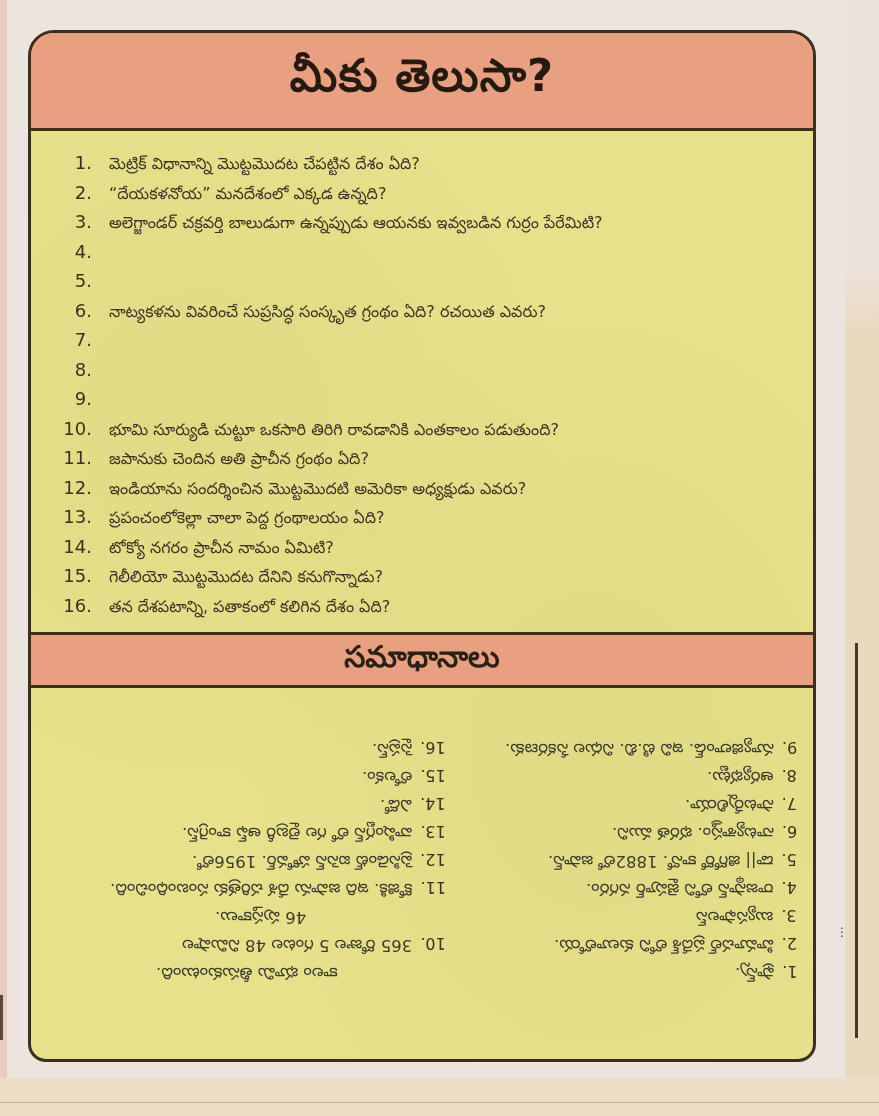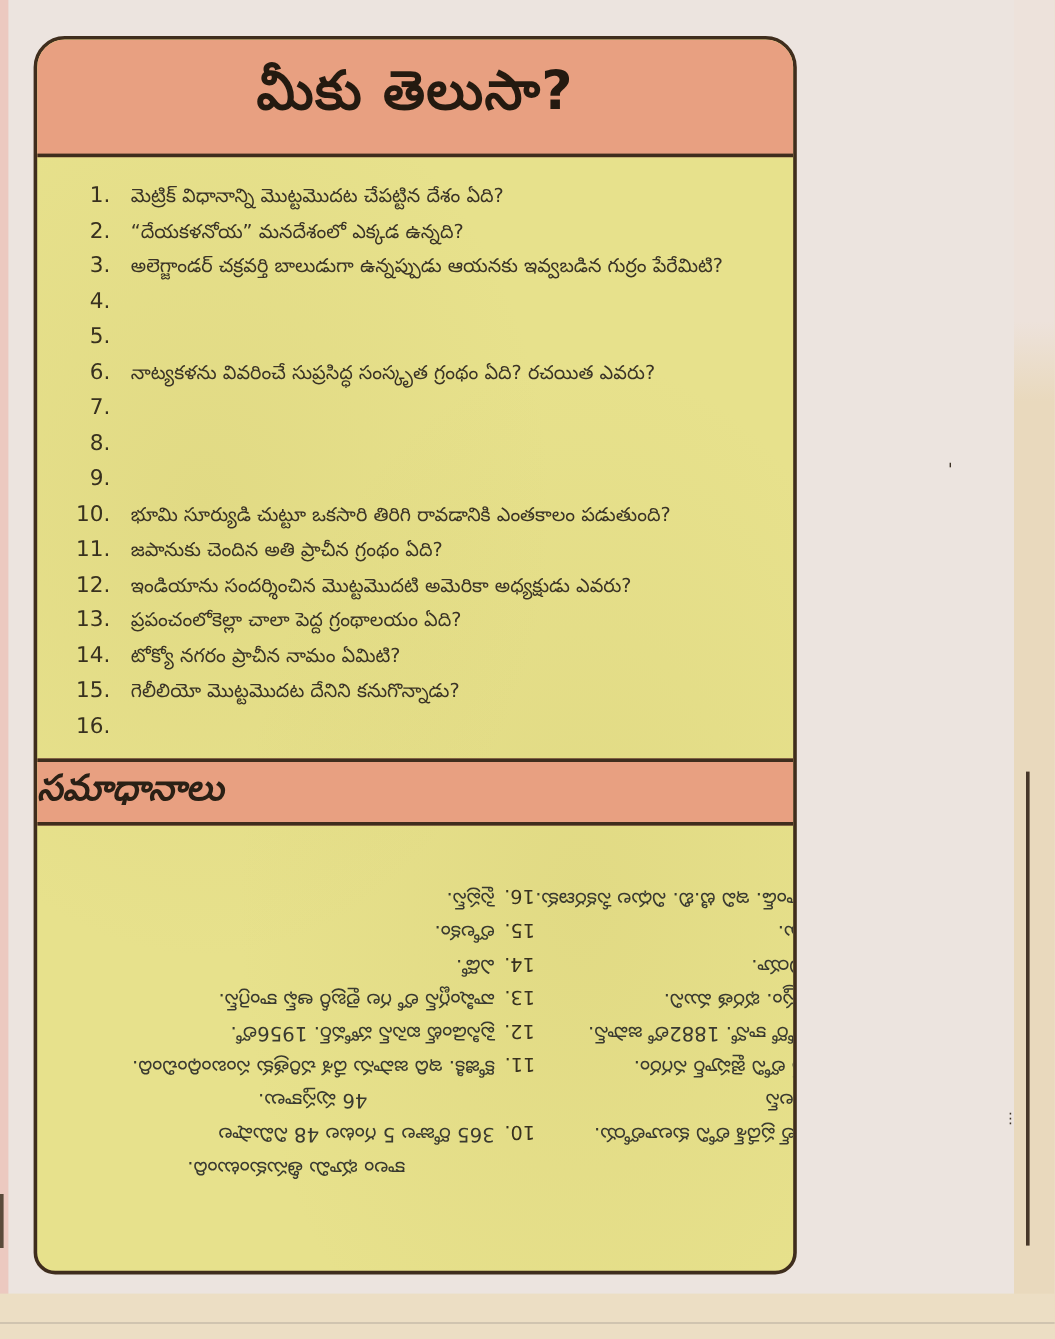--- a/index.html
+++ b/index.html
@@ -14,21 +14,21 @@
     background:linear-gradient(180deg,#ede2db 0 24%,#e9d9bd 30% 100%);}
   .edge-bottom{position:absolute;left:0;bottom:0;width:100%;height:38px;background:#ecdec4;}
   .rule-bottom{position:absolute;left:0;bottom:13px;width:100%;height:1px;background:#bdb4a2;}
   .rule-right{position:absolute;left:855px;top:643px;width:3px;height:395px;background:#473729;}
   .edge-left-dark{position:absolute;left:0;top:995px;width:3px;height:45px;background:#5a4a3a;}
   .speck-a{position:absolute;left:790px;top:384px;color:#3c3226;font-size:14px;}
   .speck-b{position:absolute;left:836px;top:925px;color:#3c3226;font-size:12px;letter-spacing:0;}
 
   
   .card{
-    position:absolute;left:28px;top:30px;width:636px;height:1032px;
+    position:absolute;left:28px;top:30px;width:788px;height:1032px;
     border:3px solid #3f2d1d;border-radius:26px 26px 18px 18px;
     background:
       radial-gradient(ellipse at 22% 38%, rgba(189,176,84,.14), transparent 42%),
       radial-gradient(ellipse at 72% 70%, rgba(189,176,84,.14), transparent 45%),
       #e7e18c;
     display:flex;flex-direction:column;overflow:hidden;
     box-sizing:border-box;
   }
   .card-header{
     height:95px;flex:0 0 95px;background:#e8a081;
@@ -41,21 +41,21 @@
 
   .questions{flex:0 0 501px;padding:21px 14px 0 14px;box-sizing:border-box;}
   .q-row{display:flex;align-items:baseline;height:29.5px;}
   .q-num{flex:0 0 64px;text-align:right;padding-right:17px;box-sizing:border-box;
     font-size:18px;color:#38311f;}
   .q-text{font-size:16px;color:#3a3326;white-space:nowrap;}
 
   .answers-band{
     flex:0 0 56px;background:#e8a081;
     border-top:3px solid #3f2d1d;border-bottom:3px solid #3f2d1d;
-    display:flex;align-items:center;justify-content:flex-start;box-sizing:border-box;font-style:italic;
+    display:flex;align-items:center;justify-content:center;box-sizing:border-box;
   }
   .answers-band h2{margin:0;font-size:30px;font-weight:bold;color:#2a2015;}
 
   .answers{flex:1;display:flex;padding:46px 16px 0 30px;box-sizing:border-box;}
   .ans-col{display:flex;flex-direction:column;align-items:flex-end;}
   .ans-col-left{flex:0 0 385px;}
   .ans-col-right{flex:1;}
   .a-line{
     height:28px;display:flex;align-items:center;gap:8px;white-space:nowrap;
     transform:rotate(180deg);
@@ -134,20 +134,21 @@
     <div class="q-row">
         <span class="q-num">14.</span>
         <span class="q-text">టోక్యో నగరం ప్రాచీన నామం ఏమిటి?</span>
       </div>
     <div class="q-row">
         <span class="q-num">15.</span>
         <span class="q-text">గెలీలియో మొట్టమొదట దేనిని కనుగొన్నాడు?</span>
       </div>
     <div class="q-row">
         <span class="q-num">16.</span>
+        <span class="q-text">తన దేశపటాన్ని, పతాకంలో కలిగిన దేశం ఏది?</span>
       </div>
   </div>
 
   <div class="answers-band">
     <h2>సమాధానాలు</h2>
   </div>
 
   <div class="answers">
 
     <div class="ans-col ans-col-left">

